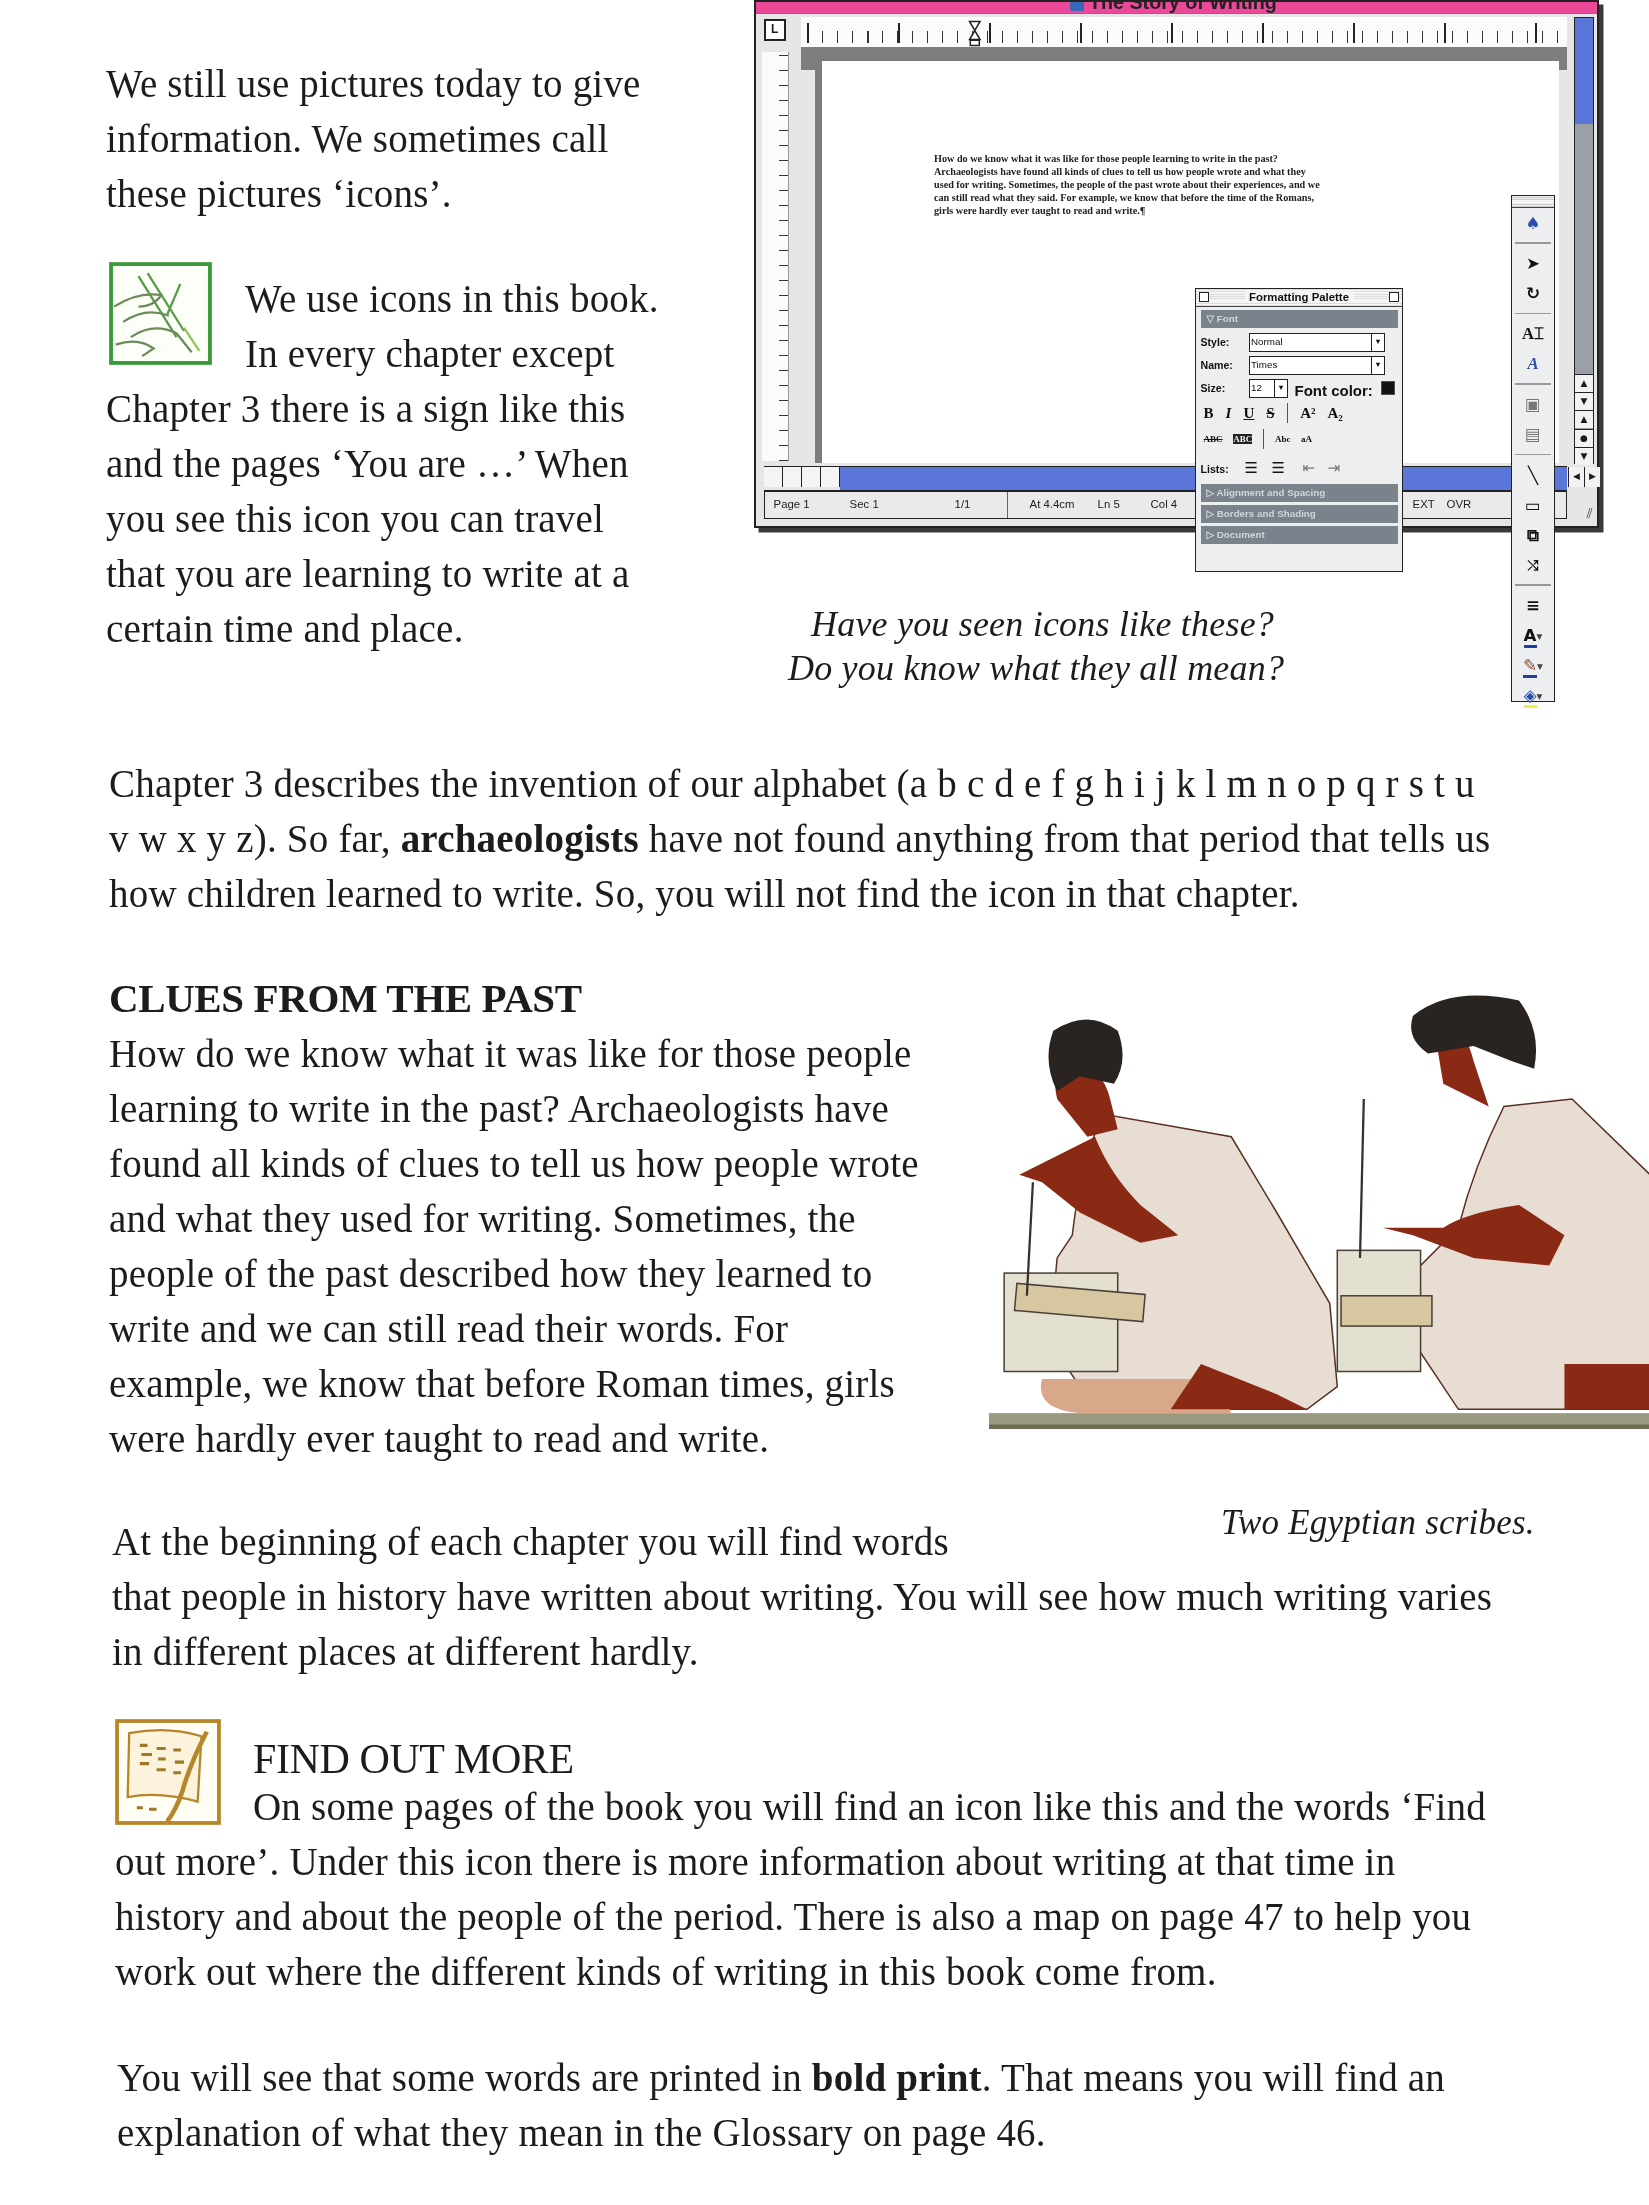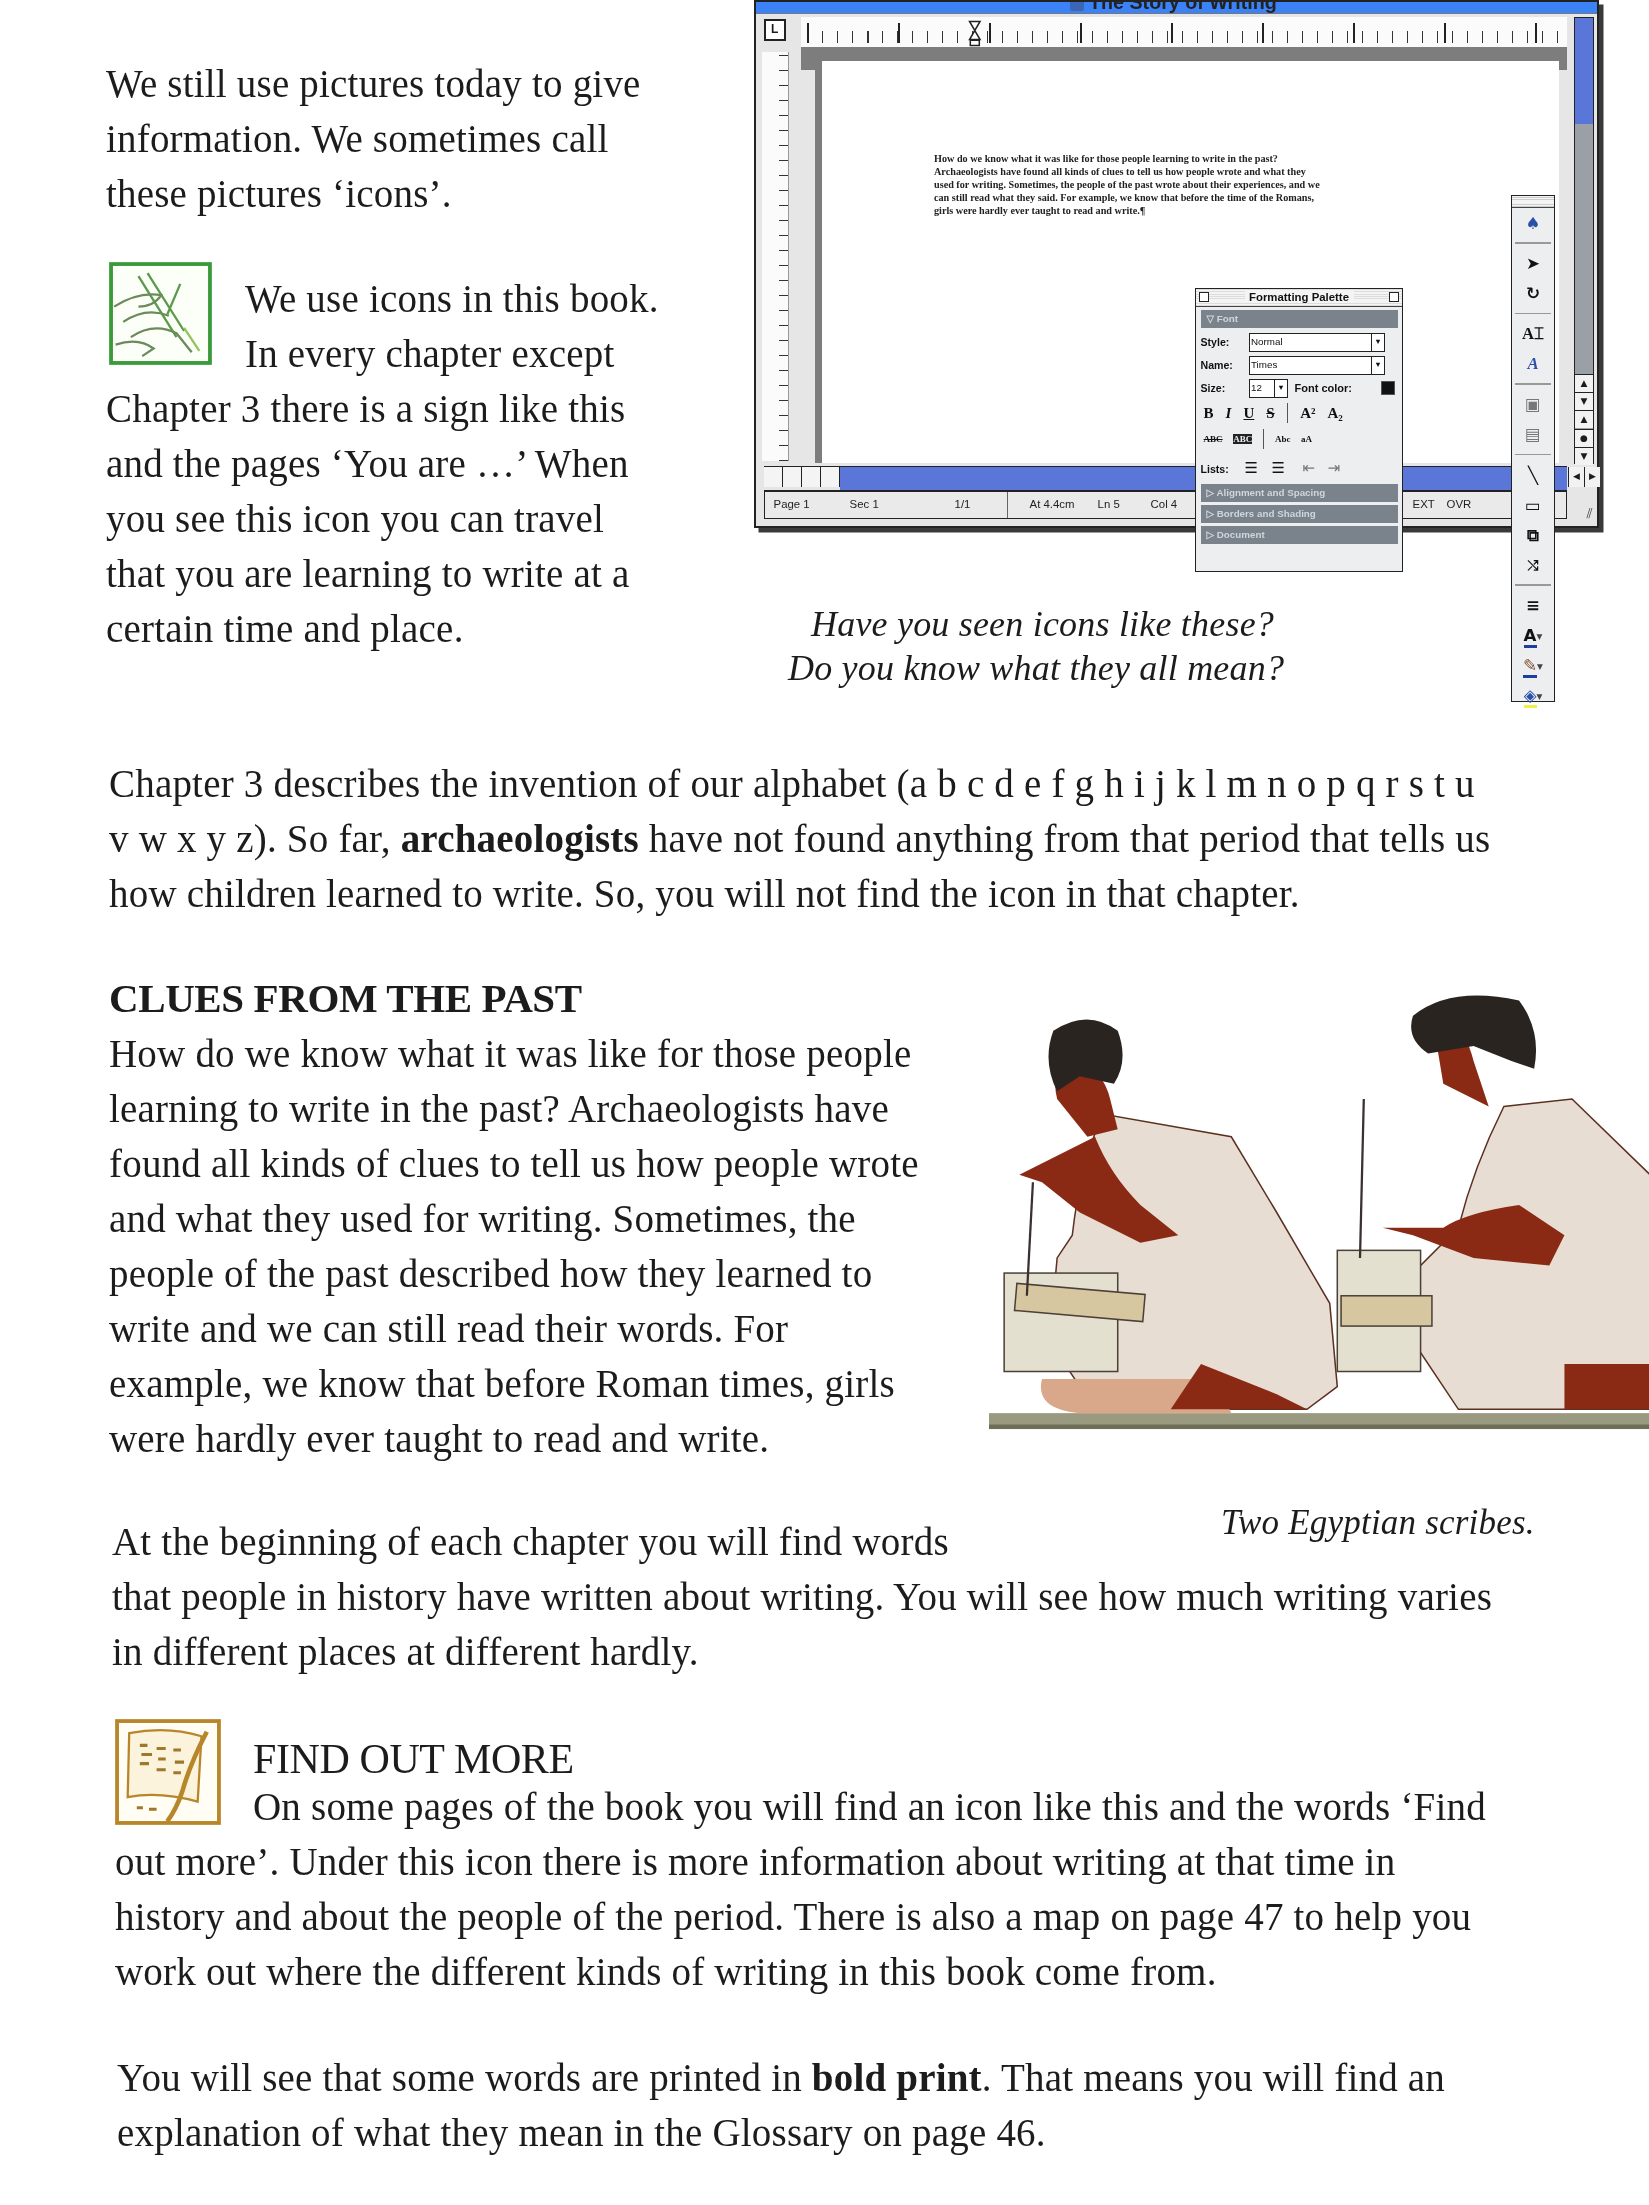--- a/index.html
+++ b/index.html
@@ -9,21 +9,21 @@
   }
   .txt { position: absolute; font-size: 39px; line-height: 55px; letter-spacing: 0.2px; }
   .txt b { font-weight: bold; }
   .ital { font-style: italic; }
   .head { position: absolute; font-size: 41px; font-weight: bold; letter-spacing: -0.4px; }
   .bookicon { position: absolute; background: #fff; }
 
   
   .win { position: absolute; left: 754px; top: 0; width: 841px; height: 524px;
          border: 2.3px solid #222; background: #e6e6e6; box-shadow: 4.5px 4.5px 0 #3a3a3a; }
-  .titlebar { position: absolute; left: 0; top: 0; right: 0; height: 10.6px; background: #3b82f6; border-bottom: 0.8px solid #777; overflow: hidden; }
+  .titlebar { position: absolute; left: 0; top: 0; right: 0; height: 10.6px; background: #ec4899; border-bottom: 0.8px solid #777; overflow: hidden; }
   .titlebar .t { position: absolute; left: 333px; top: -10.6px; font: bold 19.7px "Liberation Sans", sans-serif; color: #222; }
   .titlebar .appic { position: absolute; left: 314px; top: -4.5px; width: 13.6px; height: 13.6px; background: #3b66b5; border-radius: 2.3px; }
   .ruler { position: absolute; left: 45px; top: 15px; right: 30px; height: 30px; background: #fbfbfb; border-bottom: 0.8px solid #999; }
   .ruler .ticks { position: absolute; left: 6px; right: 6px; bottom: 4.5px; height: 12px;
     background-image: repeating-linear-gradient(90deg, #333 0 1.5px, transparent 1.5px 15px); }
   .ruler .ticks2 { position: absolute; left: 6px; right: 6px; bottom: 4.5px; height: 19.7px;
     background-image: repeating-linear-gradient(90deg, #222 0 2.3px, transparent 2.3px 91px); }
   .tabsel { position: absolute; left: 7.6px; top: 16.7px; width: 18px; height: 18px; border: 2.3px solid #222; background: #fff;
             font: bold 12px "Liberation Sans", sans-serif; text-align: center; line-height: 16.7px; }
   .indent { position: absolute; left: 212px; top: 15px; width: 13.6px; height: 30px; }
@@ -179,21 +179,21 @@
       <span>Times</span>
       <span class="dd">▼</span>
     </div>
   </div>
   <div class="prow">
     <span class="lbl">Size:</span>
     <div class="sel" style="left:48px; width:36px">
       <span>12</span>
       <span class="dd">▼</span>
     </div>
-    <span class="lbl" style="left:94px; font-size:11px">Font color:</span>
+    <span class="lbl" style="left:94px; font-size:15px">Font color:</span>
     <span class="colorbox"></span>
   </div>
   <div class="fmtrow">
     <span>B</span>
     <span style="font-style:italic">I</span>
     <span style="text-decoration:underline">U</span>
     <span style="text-decoration:line-through">S</span>
     <span class="vsep"></span>
     <span>A²</span>
     <span>A₂</span>

